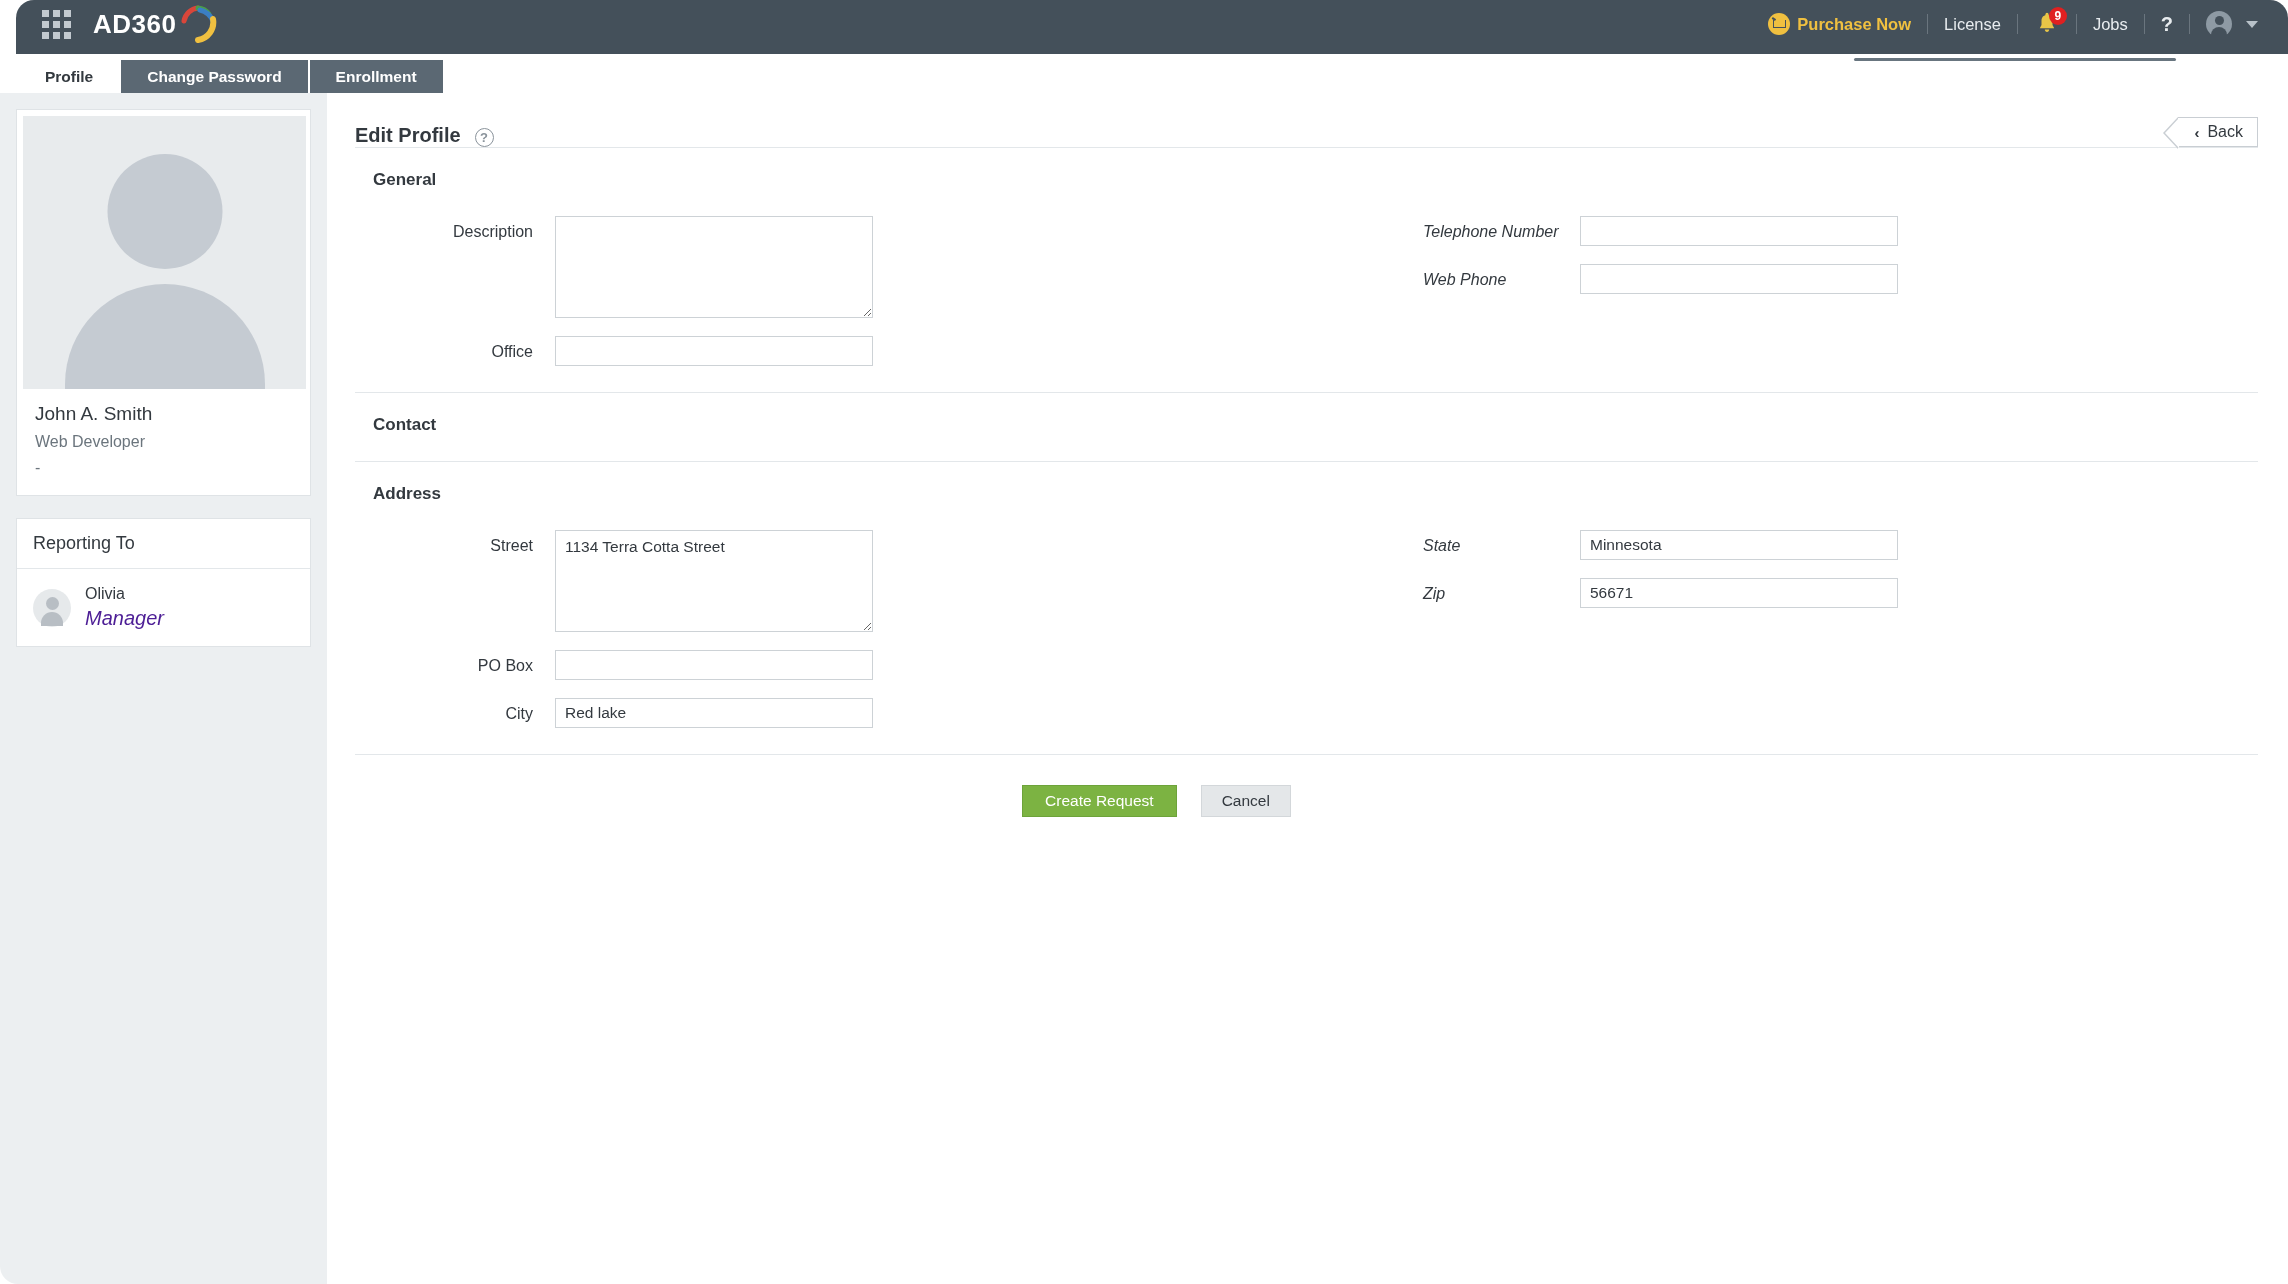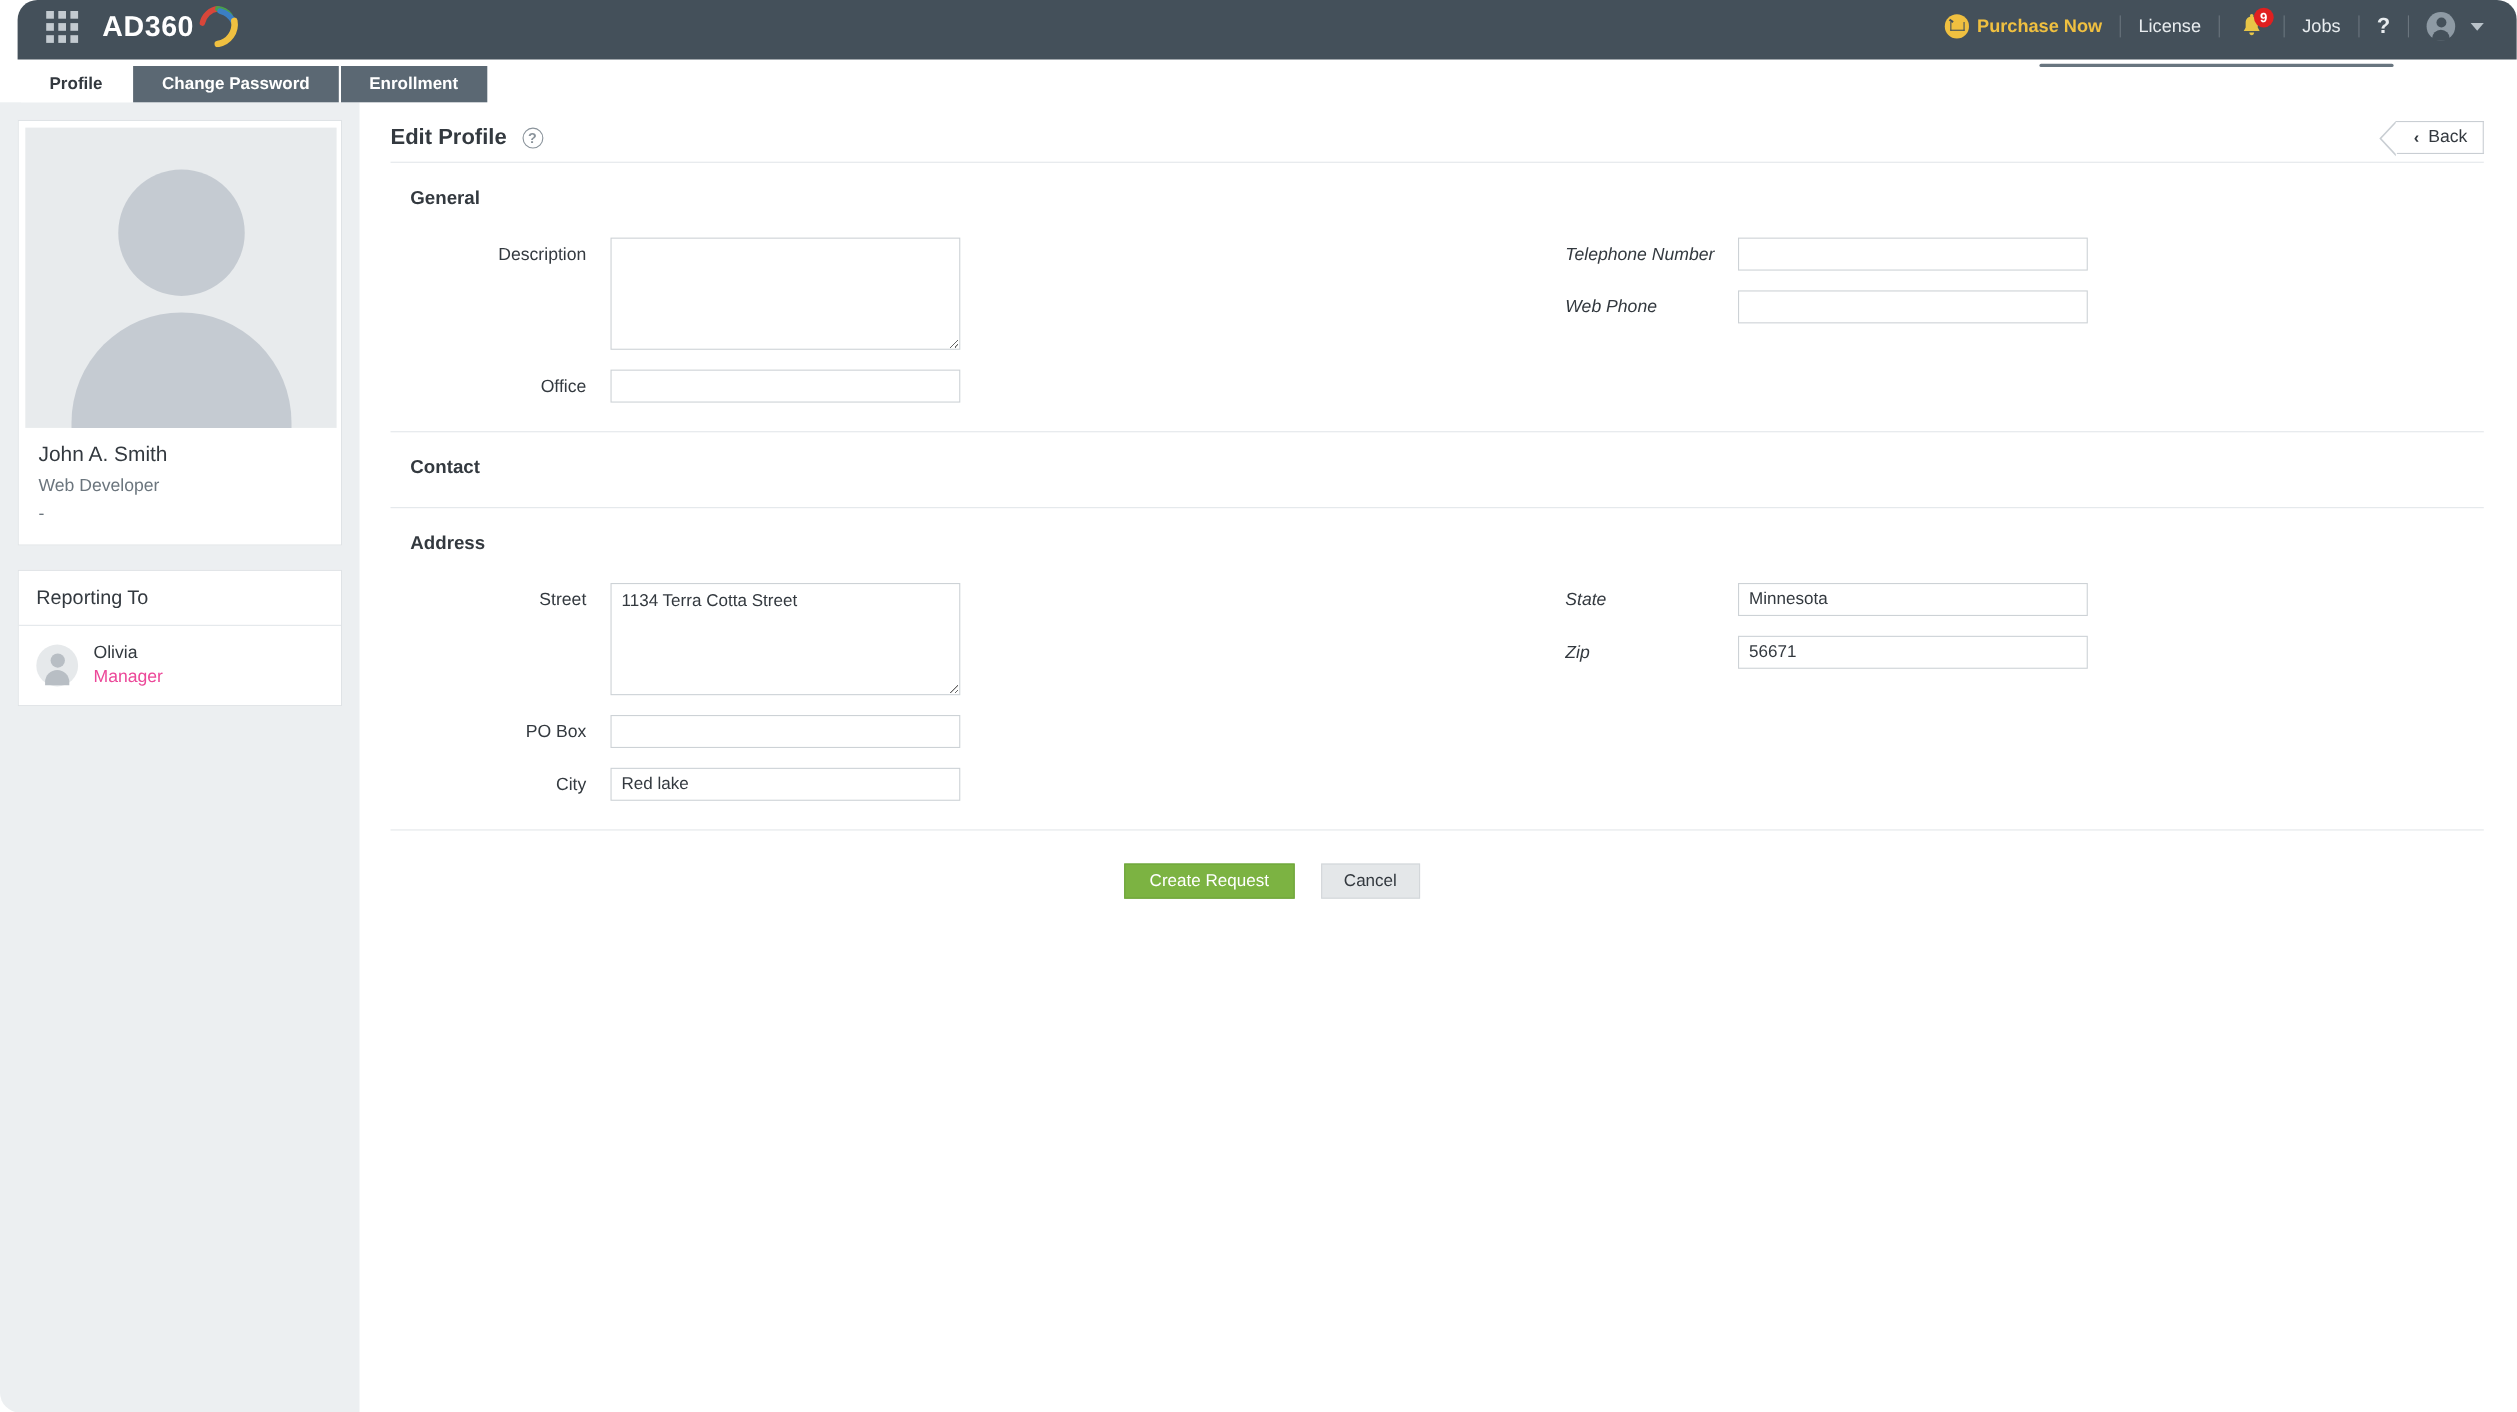--- a/index.html
+++ b/index.html
@@ -164,30 +164,30 @@
   }
   .mini-avatar::before {
     content:""; position:absolute; left:13px; top:8px;
     width:13px; height:13px; border-radius:50%; background:#b8bec4;
   }
   .mini-avatar::after {
     content:""; position:absolute; left:8px; top:23px;
     width:22px; height:14px; border-radius:11px 11px 0 0; background:#b8bec4;
   }
   .r-name { font-size: 16px; color: #33393f; margin-bottom: 4px; }
-  .r-role { font-size: 16px; color: #ec4899; }
+  .r-role { font-size: 20px; color: #4c1d95; font-style: italic; }
 
   
   .content {
     position: absolute; left: 327px; top: 0;
     width: 1961px; height: 1191px; background: #ffffff;
     padding: 0 30px 0 28px;
   }
   .content-head {
-    display: flex; align-items: center;
+    display: flex; align-items: flex-end;
     height: 54px; padding-top: 10px;
   }
   .page-title { font-size: 20px; font-weight: bold; color: #33393f; }
   .help-icon {
     width: 19px; height: 19px; border-radius: 50%;
     border: 1.4px solid #8a939b; color: #8a939b;
     font-size: 13px; display: flex; align-items: center; justify-content: center;
     margin-left: 14px; cursor: pointer; font-weight: bold;
   }
   .back-btn {

